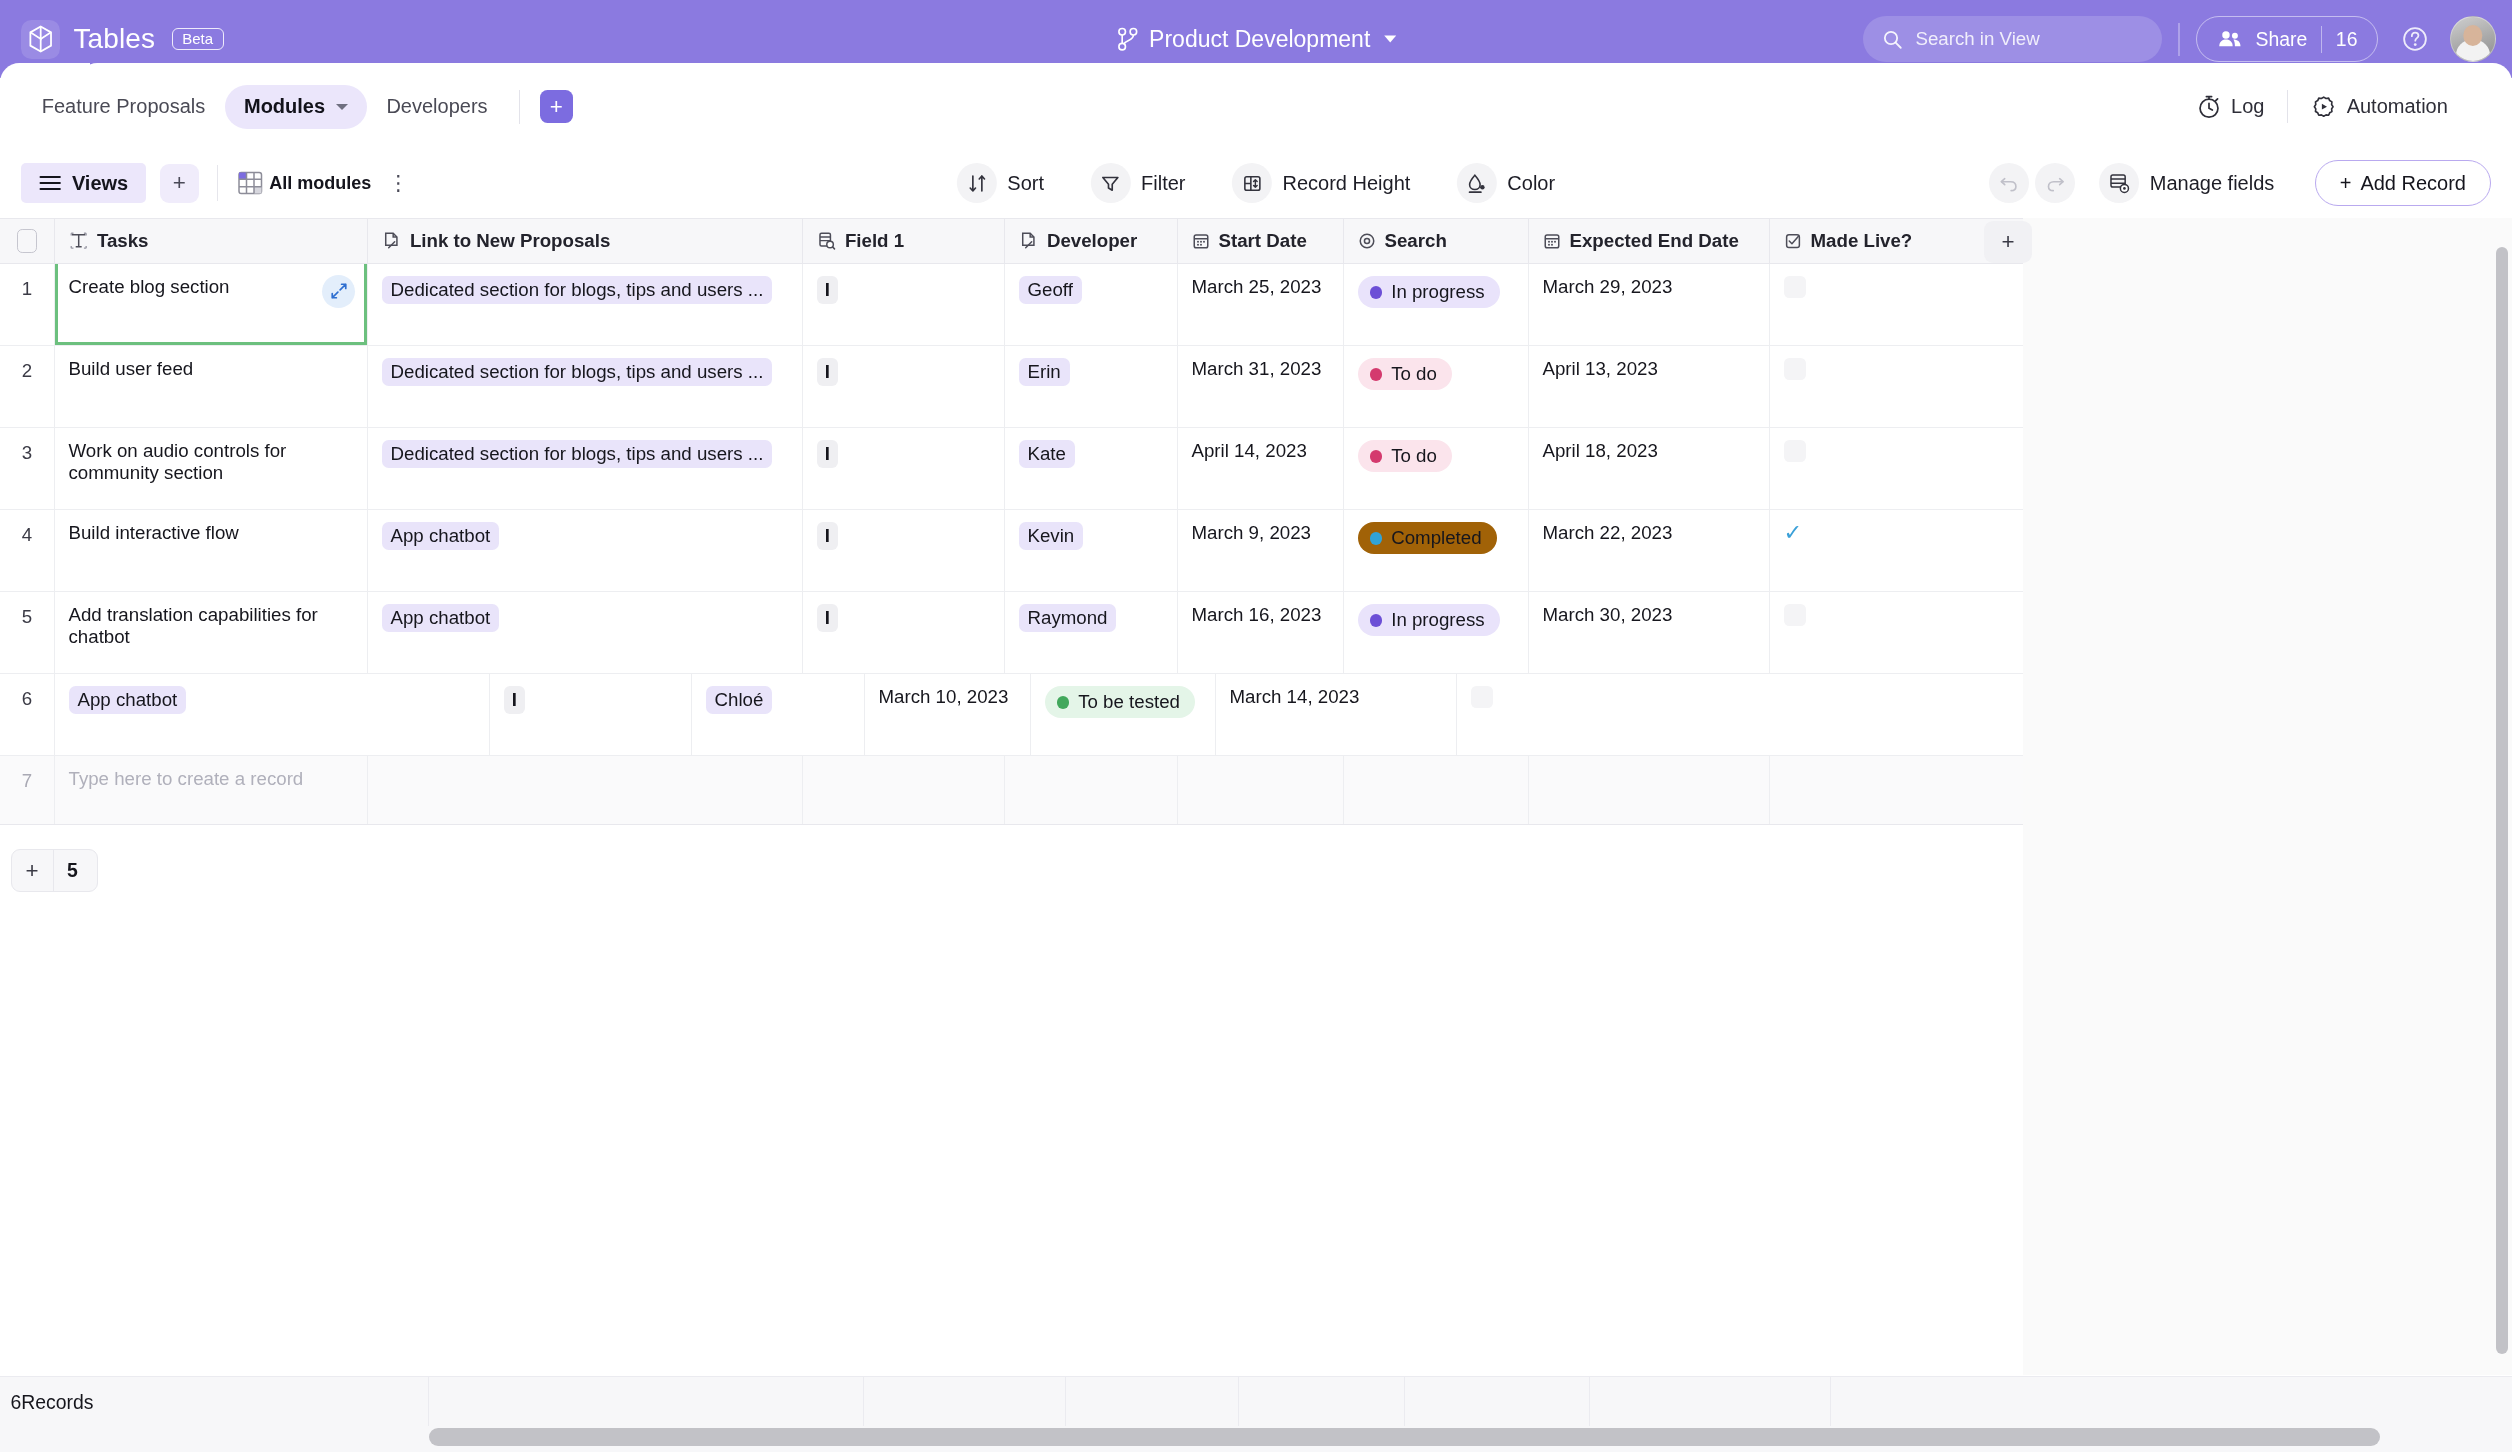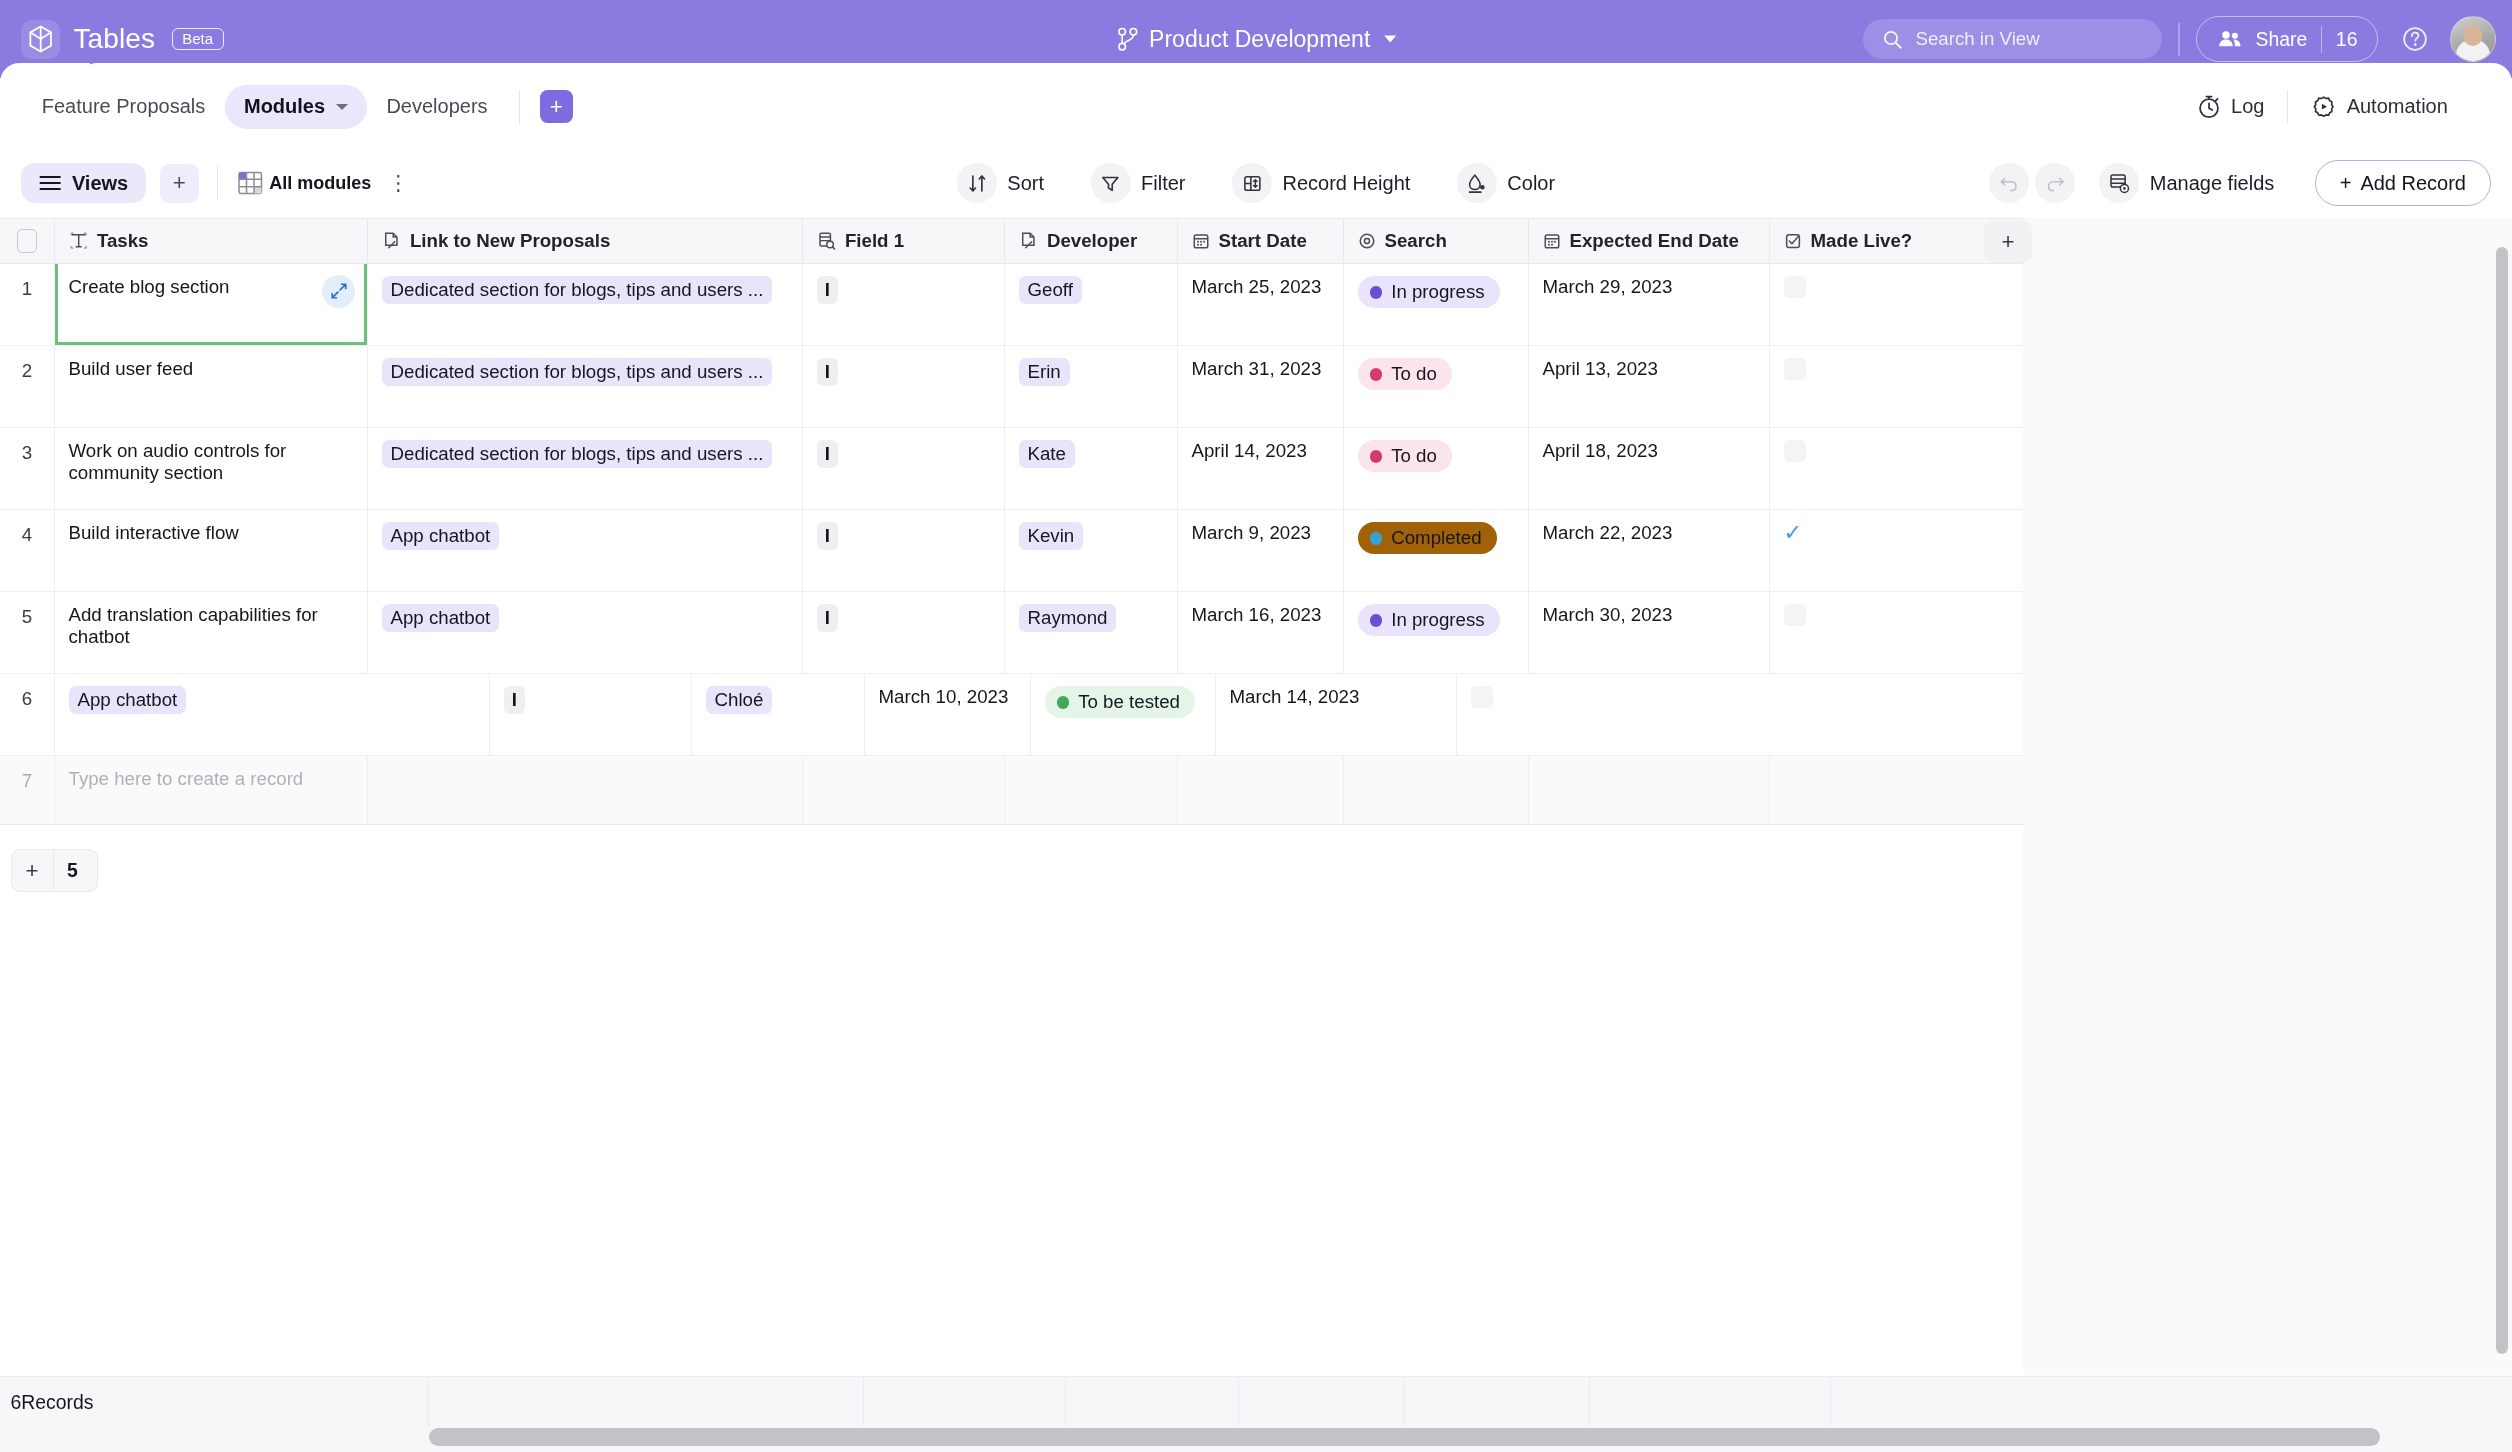--- a/index.html
+++ b/index.html
@@ -40,21 +40,21 @@
     width: 0; height: 0; border-left: 6.7px solid transparent;
     border-right: 6.7px solid transparent; border-top: 7.5px solid #fff;
     margin-left: 3px;
   }
 
   .top-right {
     position: absolute; right: 16.4px; top: 0; height: 78px;
     display: flex; align-items: center; gap: 0;
   }
   .searchbox {
-    width: 299px; height: 40px; border-radius: 25.4px;
+    width: 299px; height: 46px; border-radius: 25.4px;
     background: rgba(255,255,255,0.16);
     display: flex; align-items: center; gap: 12px; padding: 0 19.4px;
   }
   .searchbox span.ph { color: rgba(255,255,255,.85); font-size: 18.7px; }
   .vdiv { width: 1.5px; height: 33px; background: rgba(255,255,255,.3); margin: 0 16.4px; }
   .share-btn {
     height: 46px; border-radius: 25.4px; border: 1.5px solid rgba(255,255,255,.5);
     display: flex; align-items: center; gap: 13.5px; padding: 0 19.4px;
     color: #fff; font-size: 19.4px;
   }
@@ -112,21 +112,21 @@
   .tr-sep { width: 1.5px; height: 33px; background: #e3e3ea; }
 
   
   .toolbar {
     position: absolute; top: 147px; left: 0; width: 2512px; height: 72px;
     display: flex; align-items: center; padding: 0 21px;
     background: #ffffff;
   }
   .views-btn {
     display: flex; align-items: center; gap: 10.5px; background: #ece7fb;
-    border-radius: 14px; padding: 8.2px 18px; font-size: 20px; font-weight: 700; color:#15151d;
+    border-radius: 5px; padding: 8.2px 18px; font-size: 20px; font-weight: 700; color:#15151d;
   }
   .views-add {
     width: 39px; height: 39px; background: #f0ecfb; border-radius: 9px;
     display:flex; align-items:center; justify-content:center; color:#4a4a58; font-size:22.4px;
     margin-left: 13.5px;
   }
   .tb-sep { width: 1.5px; height: 36px; background:#e6e6ec; margin: 0 18px; }
   .view-name { font-size: 18px; font-weight: 700; color:#15151d; margin-left: 3px; }
   .kebab { margin-left: 16.4px; color:#4a4a58; font-size: 21px; letter-spacing: 0.7px; }
 

